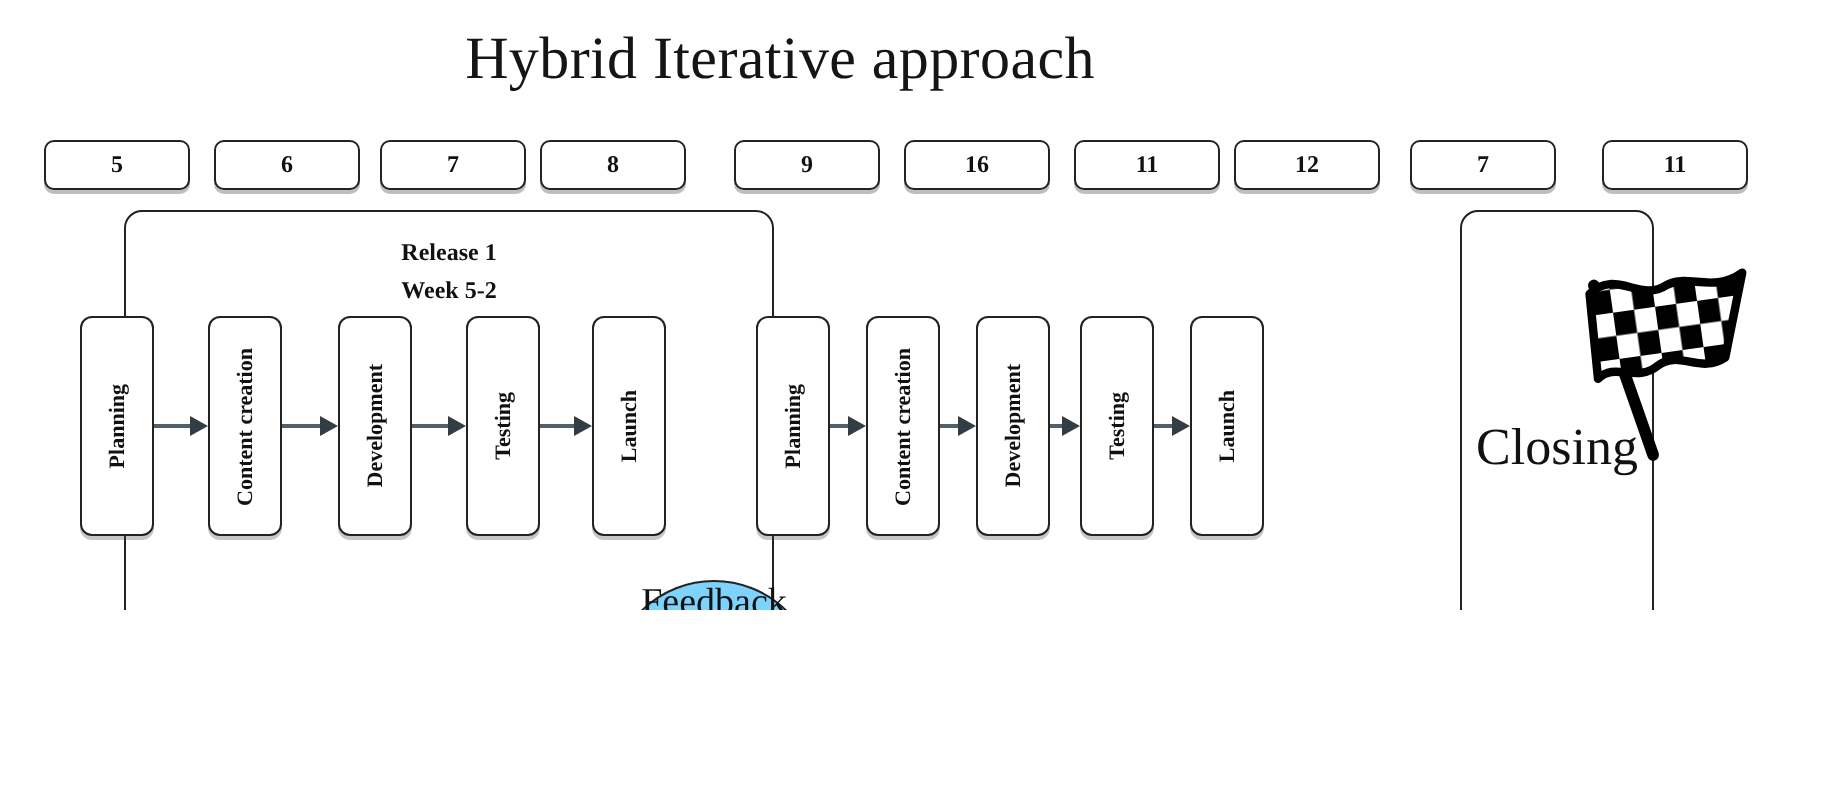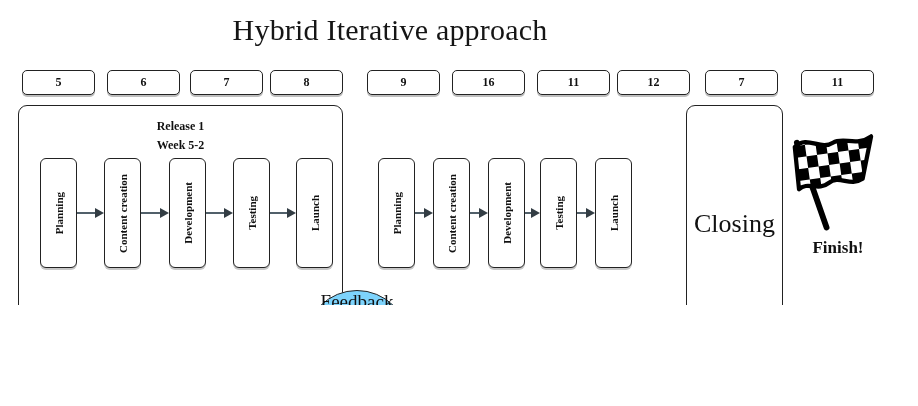--- a/index.html
+++ b/index.html
@@ -8,21 +8,21 @@
 
   .title{position:absolute;left:190px;top:13px;width:400px;text-align:center;
          font-size:30px;font-weight:500;letter-spacing:.2px;color:#151515;}
 
   .shape{position:absolute;background:#fff;border:1.6px solid #222;box-sizing:border-box;}
 
   .wk{width:73px;height:25px;top:70px;border-radius:5px;display:flex;align-items:center;
       justify-content:center;font-weight:700;font-size:12px;
       box-shadow:0 2px 0 rgba(70,70,70,.35);}
 
-  .container{top:105px;height:237px;border-radius:9px;box-shadow:0 2px 0 rgba(70,70,70,.3);}
+  .container{top:105px;height:237px;border-radius:9px;box-shadow:0 2px 0 rgba(70,70,70,.3);margin-left:44px;}
 
   .rel-head{position:absolute;top:11px;left:0;right:0;text-align:center;
             font-size:12px;font-weight:700;line-height:19px;}
   .r2 .rel-num{font-weight:400;}
 
   .phase{top:158px;width:37px;height:110px;border-radius:6px;display:flex;align-items:center;
          justify-content:center;box-shadow:0 2px 0 rgba(70,70,70,.3);}
   .vtext{writing-mode:vertical-rl;transform:rotate(180deg);font-weight:700;font-size:11px;
          white-space:nowrap;}
 
@@ -160,15 +160,14 @@
         <rect x="0" y="0" width="10" height="11" fill="#000"></rect>
         <rect x="10" y="11" width="10" height="11" fill="#000"></rect>
       </pattern>
       <path id="flagShape" d="M8,16 C 20,4 32,20 44,12 C 54,6 66,16 80,6 L 72,46 C 60,54 50,42 40,50 C 30,58 20,48 12,56 Z"></path>
     </defs>
     <path d="M10 12 L38 92" stroke="#000" stroke-width="5.5" stroke-linecap="round" fill="none"></path>
     <use href="#flagShape" fill="#ffffff"></use>
     <use href="#flagShape" fill="url(#chk)"></use>
     <use href="#flagShape" fill="none" stroke="#000" stroke-width="4" stroke-linejoin="round"></use>
   </svg>
-  <div class="finish">Finish!</div>
 
 </div>
 
 </body></html>

